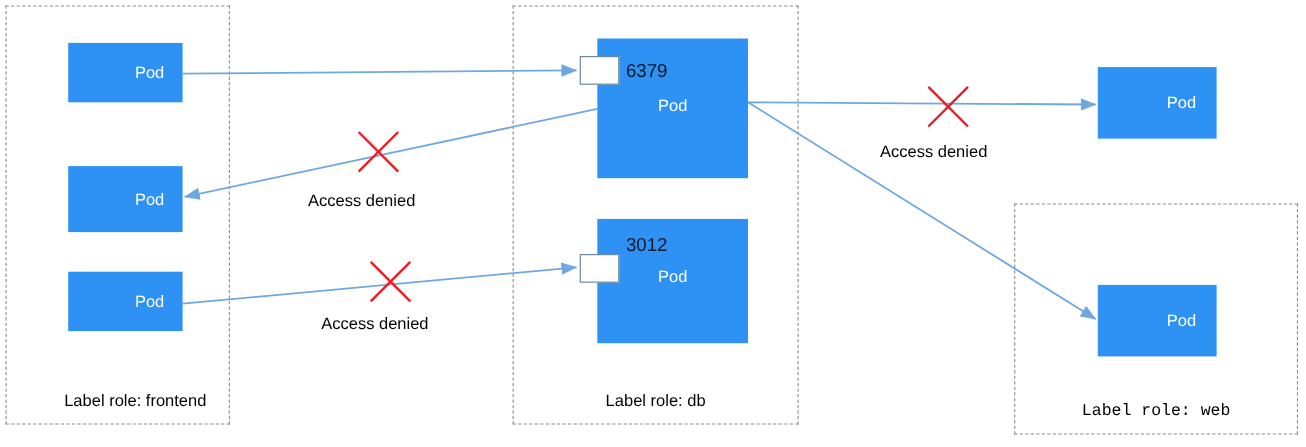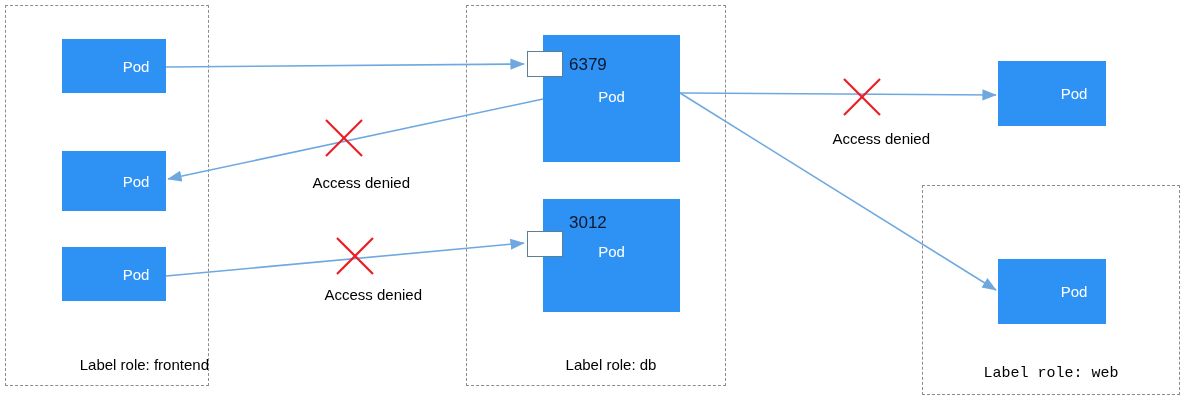--- a/index.html
+++ b/index.html
@@ -66,21 +66,21 @@
     font-size: 17px;
     font-family: "Liberation Sans", sans-serif;
     white-space: nowrap;
   }
   .denied-label {
     position: absolute;
     color: #000000;
     font-size: 15px;
     font-family: "Liberation Sans", sans-serif;
     white-space: nowrap;
-    text-align: right;
+    text-align: left;
   }
   svg.overlay {
     position: absolute;
     left: 0;
     top: 0;
     width: 1187px;
     height: 406px;
     pointer-events: none;
   }
   .edge {
@@ -95,23 +95,23 @@
     stroke-linecap: butt;
   }
 </style>
 </head>
 <body>
 
 <div id="canvas">
 
   <div id="groups-layer">
       <div class="group-box" style="left: 5px; top: 5px; width: 204px; height: 381px; border-color: rgb(140, 140, 140);"></div>
-      <div class="group-label" style="left: 5px; top: 356px; width: 204px; text-align: right;">Label role: frontend</div>
+      <div class="group-label" style="left: 21px; top: 356px; width: 204px;">Label role: frontend</div>
       <div class="group-box" style="left: 466px; top: 5px; width: 260px; height: 381px; border-color: rgb(140, 140, 140);"></div>
-      <div class="group-label" style="left: 481px; top: 356px; width: 260px;">Label role: db</div>
+      <div class="group-label" style="left: 466px; top: 356px; width: 260px;">Label role: db</div>
       <div class="group-box" style="left: 922px; top: 185px; width: 258px; height: 210px; border-color: rgb(140, 140, 140);"></div>
       <div class="group-label" style="left: 922px; top: 365px; width: 258px; font-family: Liberation Mono, monospace;">Label role: web</div>
     </div>
 
   <svg class="overlay" viewBox="0 0 1187 406">
     <defs>
       <marker id="arrowhead" markerWidth="9" markerHeight="7" refX="8.5" refY="3.5" orient="auto" markerUnits="strokeWidth">
         <path d="M0,0 L9,3.5 L0,7 z" fill="#6fa8e0"></path>
       </marker>
     </defs>

